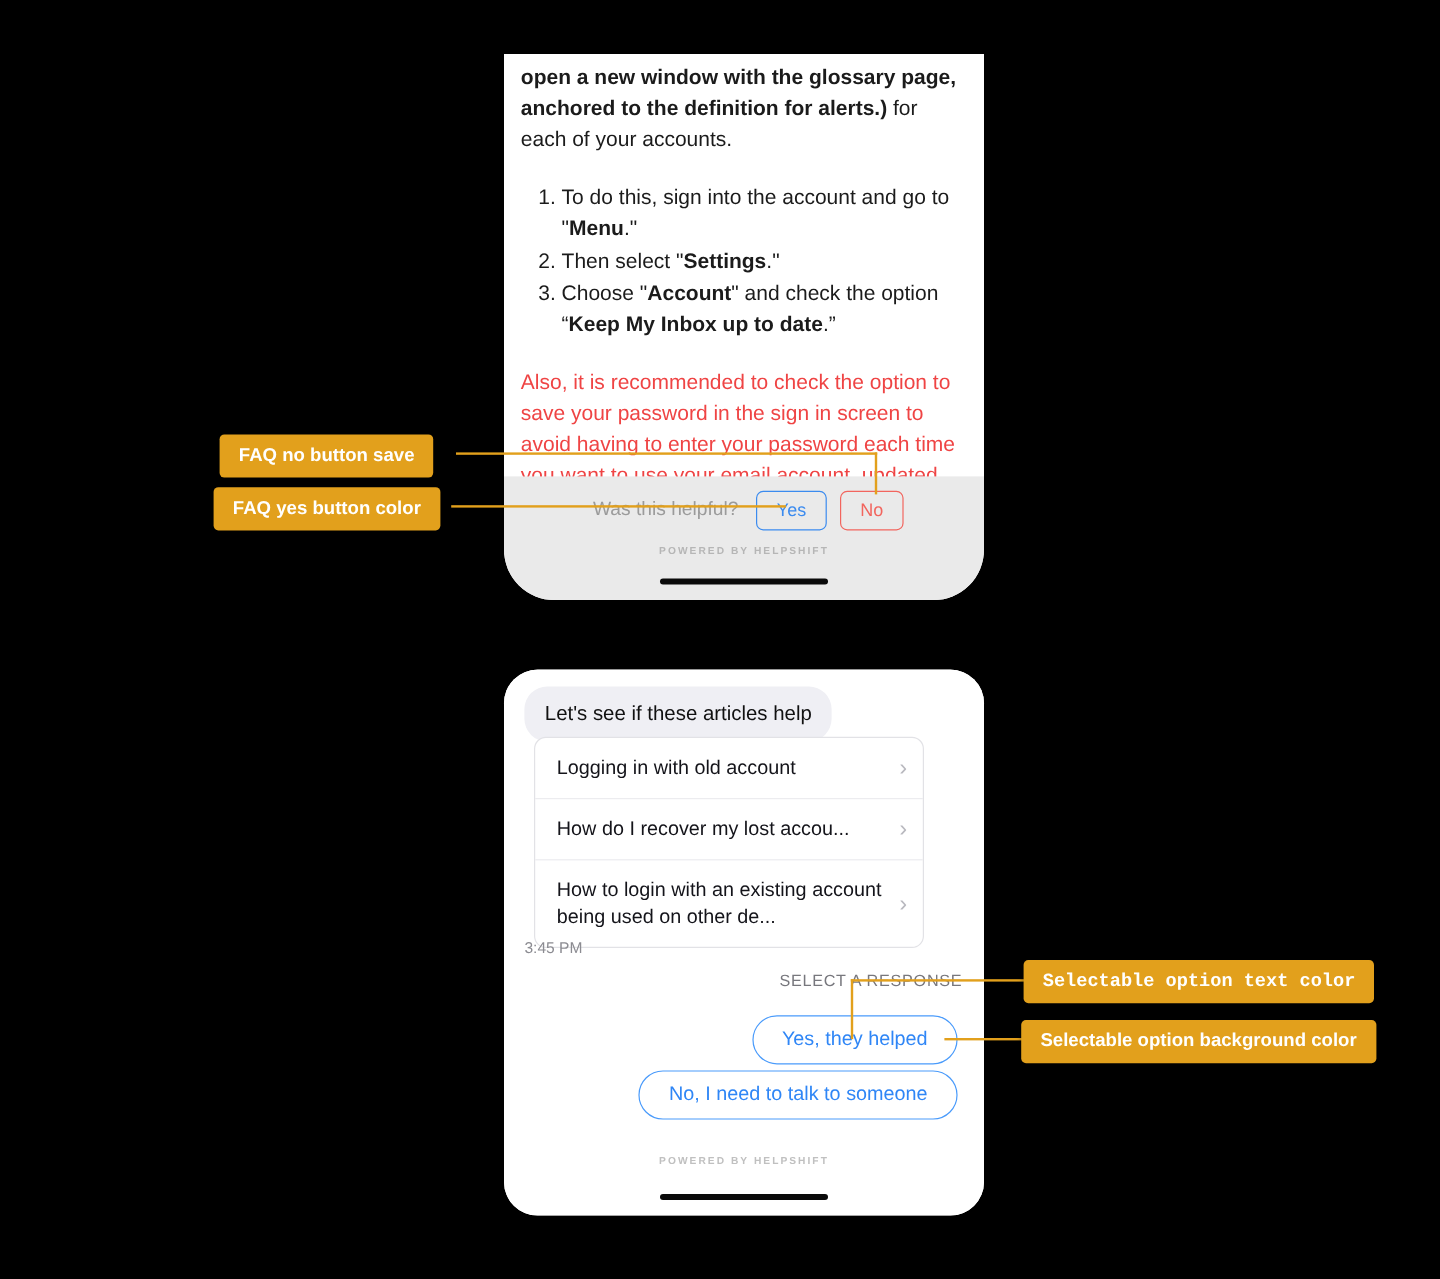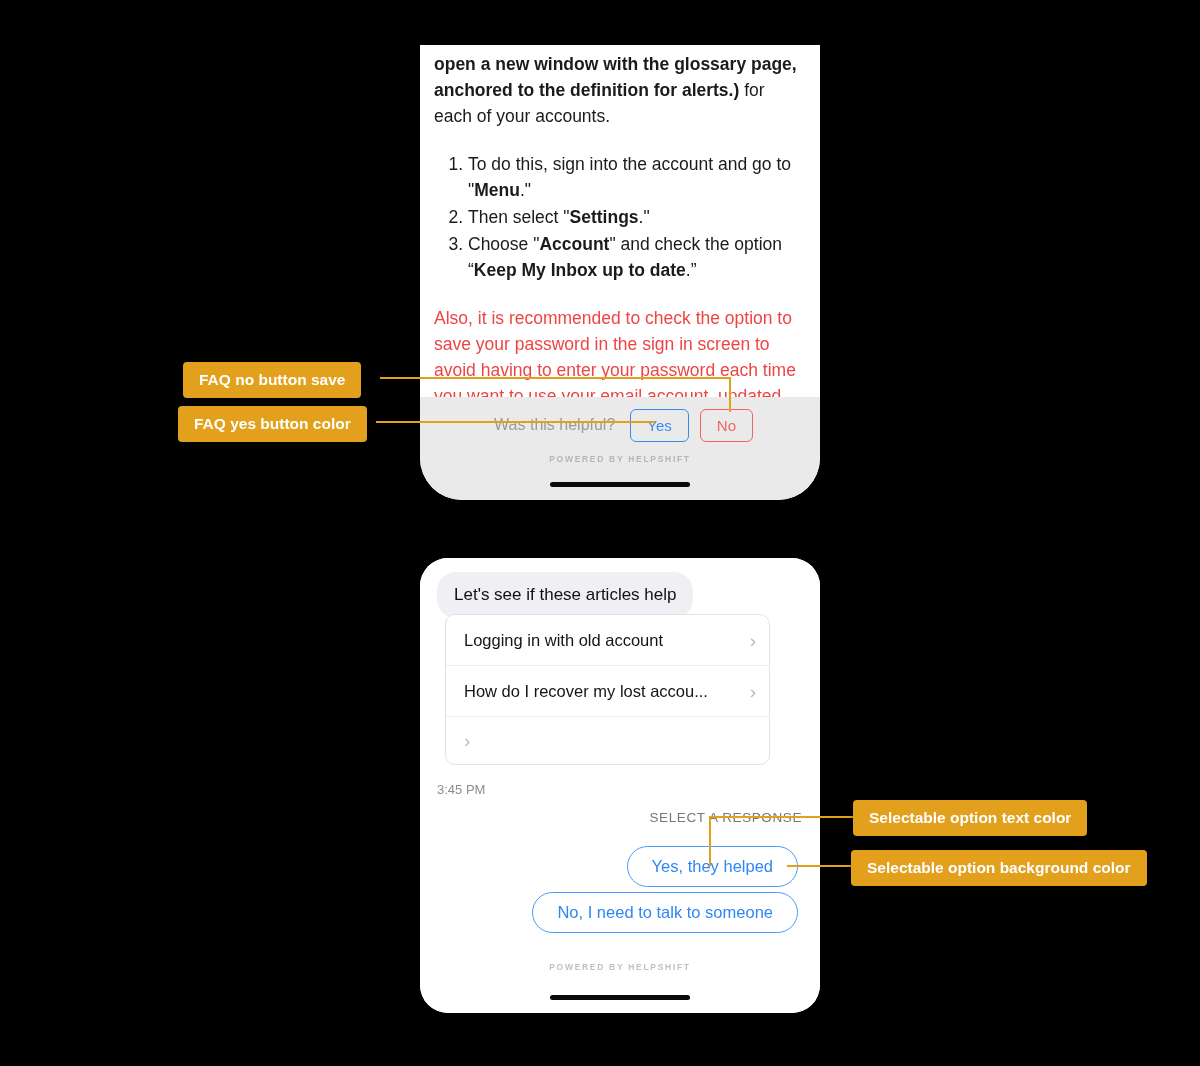--- a/index.html
+++ b/index.html
@@ -122,21 +122,21 @@
     padding:9px 16px;border-radius:4px;
     box-shadow:0 2px 4px rgba(0,0,0,.35);
     white-space:nowrap;
   }
   .lead{position:absolute;background:#e2a01c;}
   .lead-h{height:2.4px;}
   .lead-v{width:2.4px;}
 
   #callout-faq-no{left:183px;top:362px;}
   #callout-faq-yes{left:178px;top:406px;}
-  #callout-opt-text{left:853px;top:800px;}
+  #callout-opt-text{left:853px;top:800px;font-family:Liberation Mono, monospace;}
   #callout-opt-bg{left:851px;top:850px;}
 </style>
 </head>
 <body>
 
 <div class="stage">
 
   <div class="phone" id="phone-faq">
 
     <div class="article">
@@ -173,20 +173,21 @@
       <div class="article-card">
         <div class="article-item">
           <span class="article-text">Logging in with old account</span>
           <span class="chev">›</span>
         </div>
         <div class="article-item">
           <span class="article-text">How do I recover my lost accou...</span>
           <span class="chev">›</span>
         </div>
         <div class="article-item">
+          <span class="article-text">How to login with an existing account being used on other de...</span>
           <span class="chev">›</span>
         </div>
       </div>
 
       <div class="timestamp">3:45 PM</div>
       <div class="select-label">SELECT A RESPONSE</div>
 
       <button class="opt" id="option-yes">Yes, they helped</button>
       <button class="opt" id="option-no">No, I need to talk to someone</button>
 

